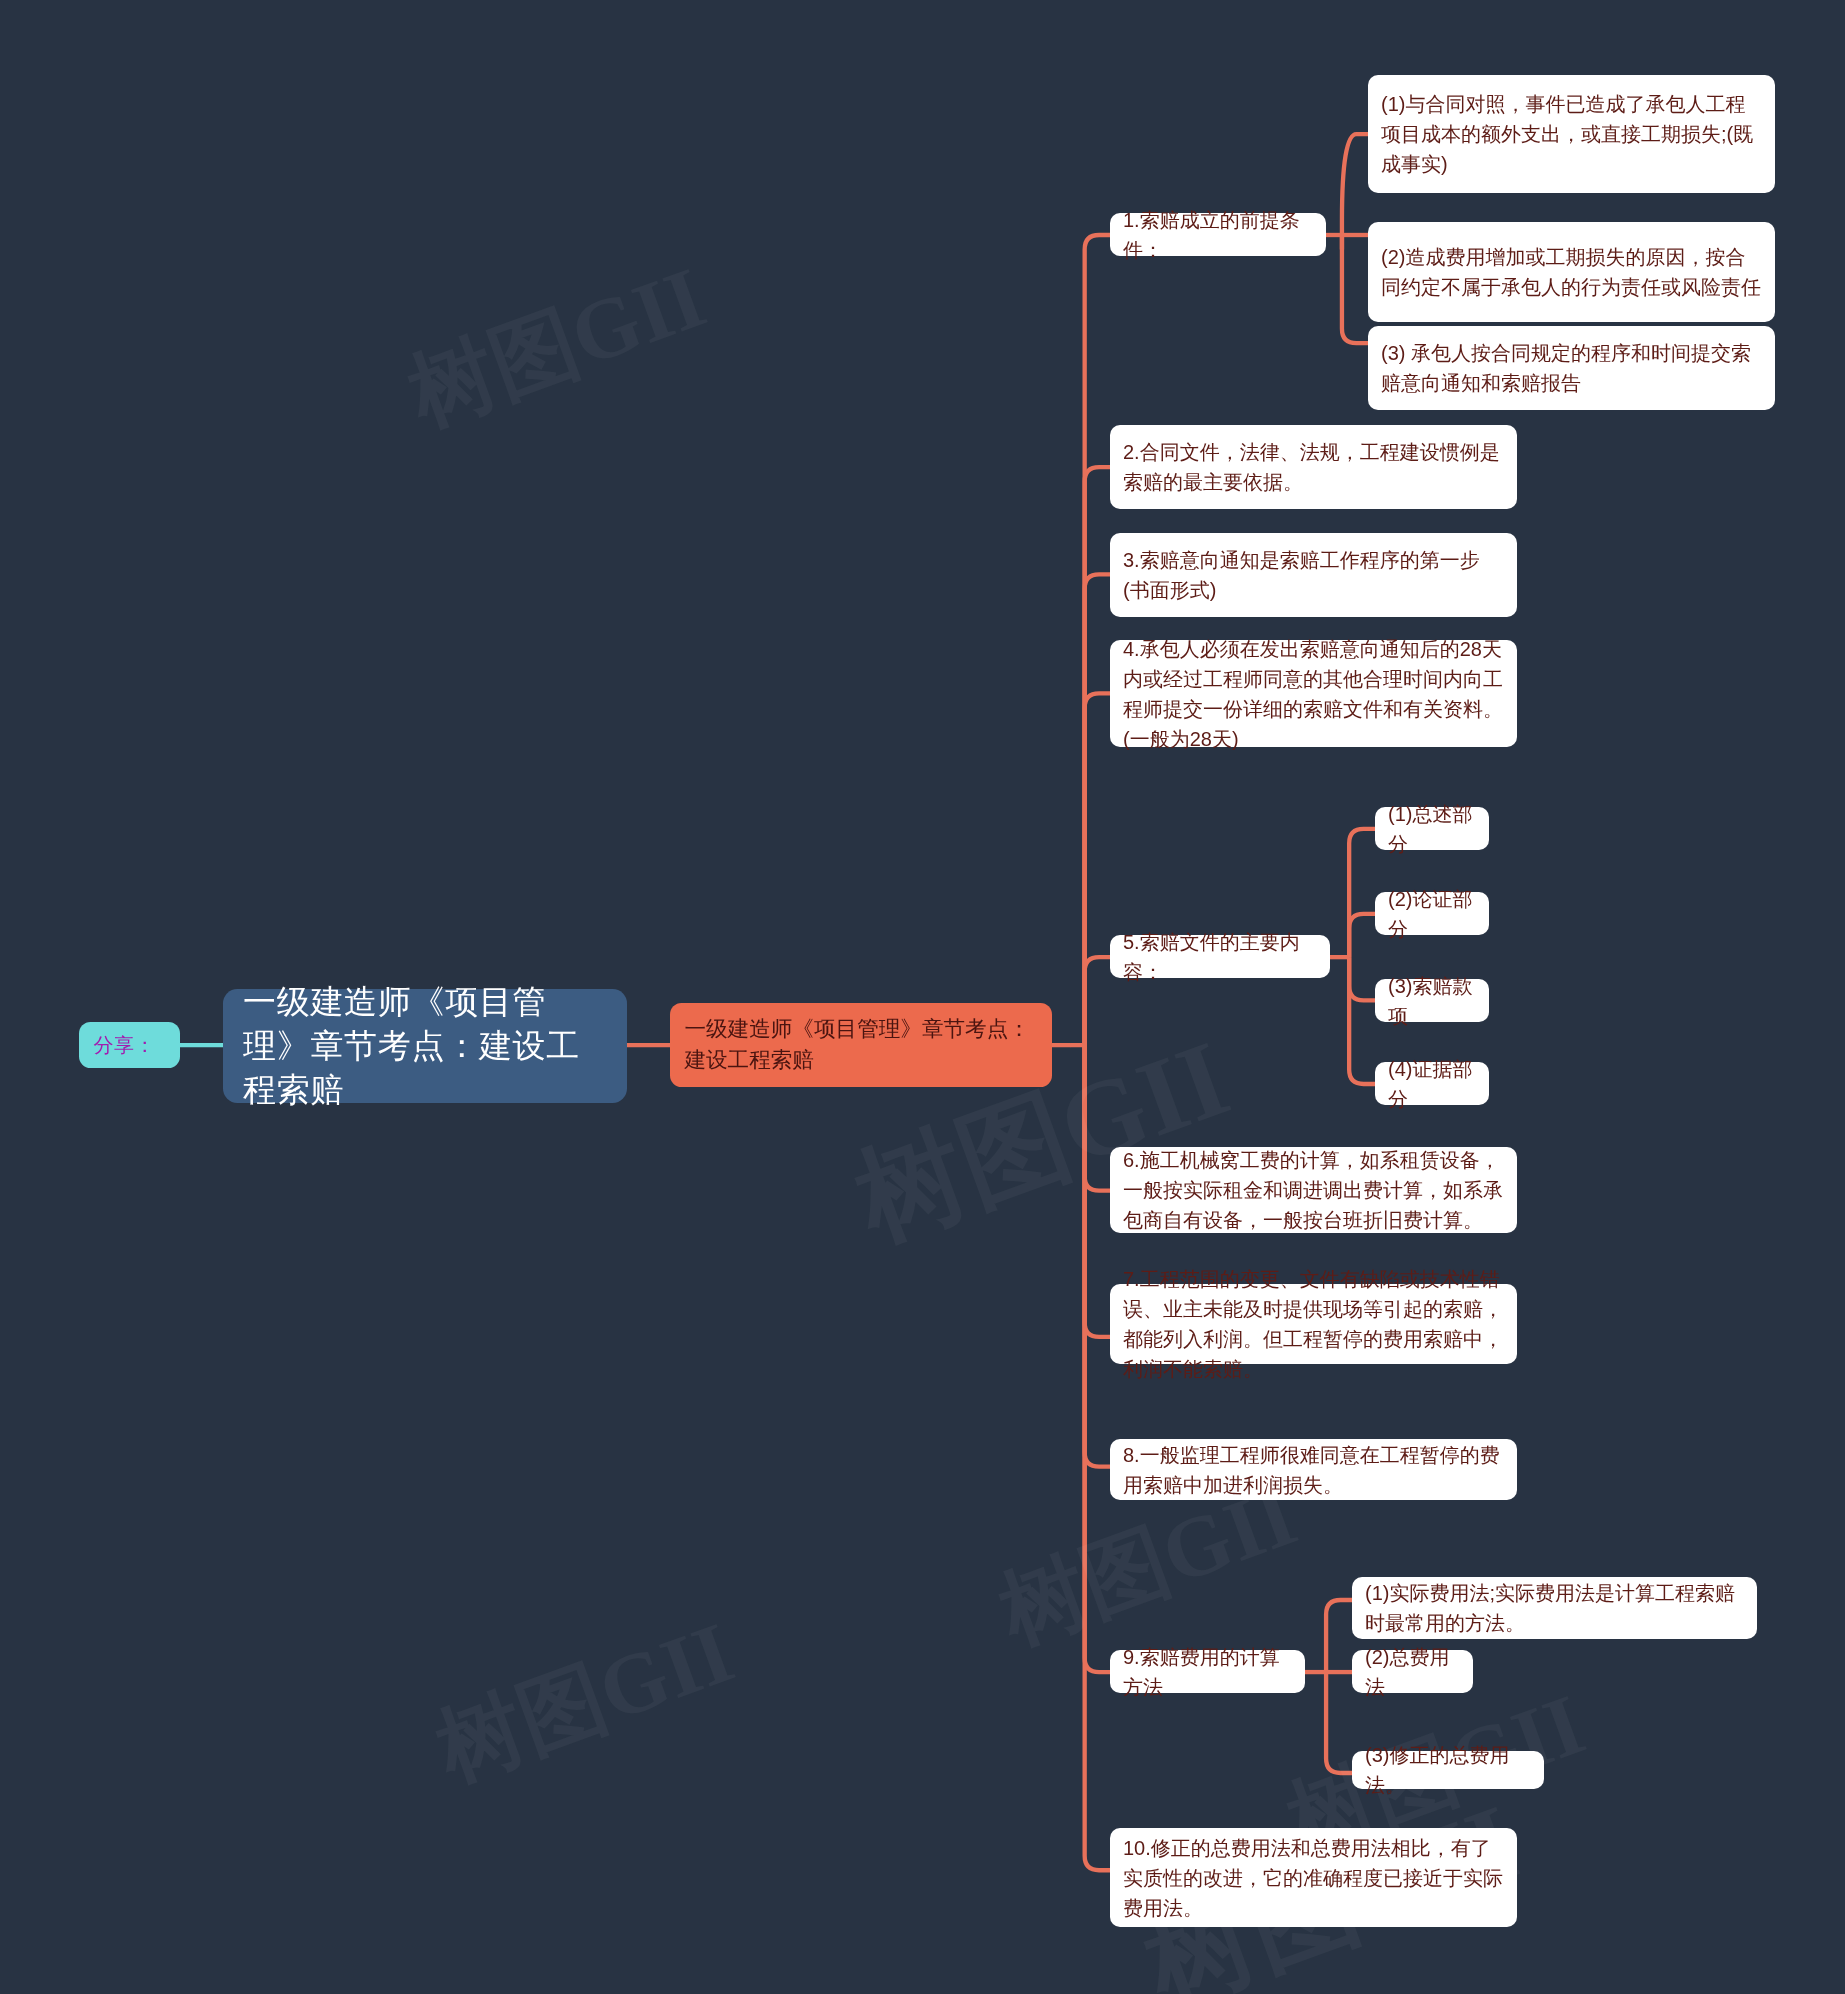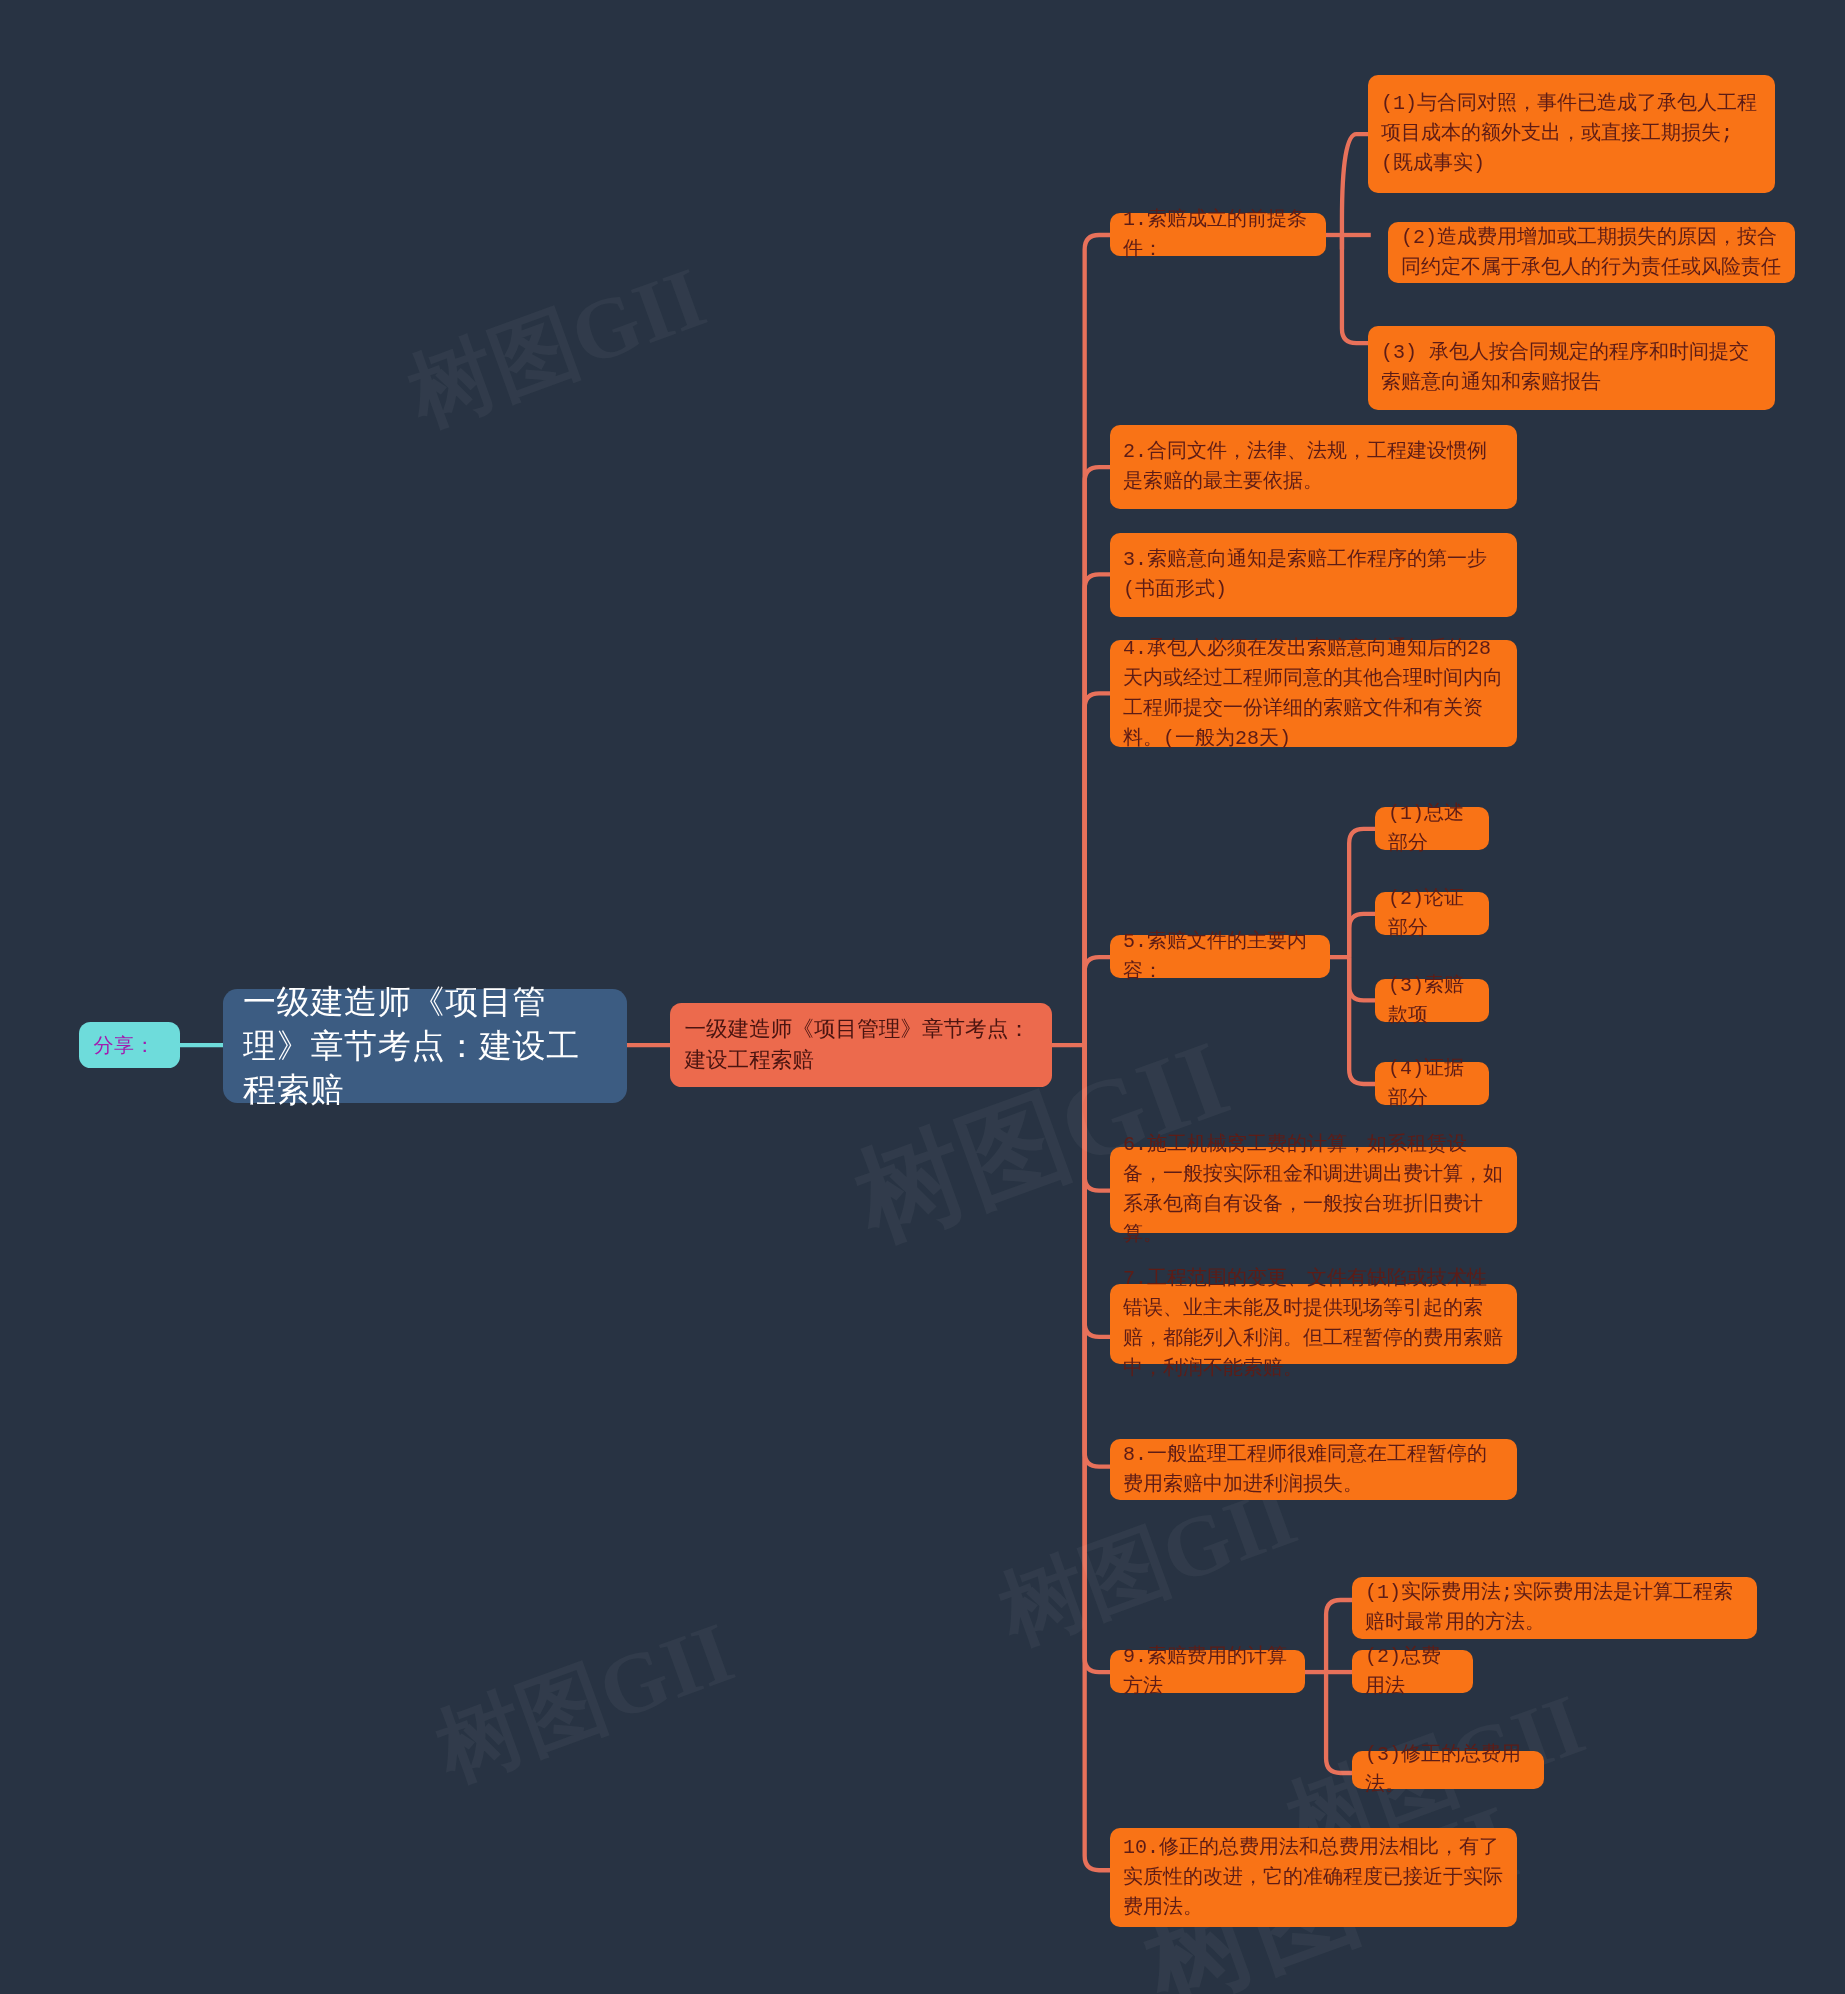--- a/index.html
+++ b/index.html
@@ -67,27 +67,26 @@
     background: #EC6A4D;
     color: #4a1410;
     border-radius: 11.5px;
     font-size: 21.6px;
     line-height: 1.42;
     padding: 10px 14.4px;
   }
 
   
   .n-pink {
-    background: #f97316;
+    background: #ffffff;
     color: #5d1c16;
     border-radius: 10px;
     font-size: 20px;
     line-height: 1.5;
     padding: 19px 13px;
-    font-family: Liberation Mono, monospace;
   }
 
   
   .wm {
     position: absolute;
     color: rgba(255,255,255,0.045);
     font-size: 86px;
     font-weight: bold;
     font-family: "Liberation Serif", "DejaVu Serif", serif;
     transform: rotate(-20deg);
@@ -167,21 +166,21 @@
   <div class="node n-chapter" style="left:670px; top:1003px; width:382px; height:84px;">
     <span class="node-text">一级建造师《项目管理》章节考点：建设工程索赔</span>
   </div>
 
   <div class="node n-pink" style="left:1110px; top:213px; width:216px; height:43px;">
     <span class="node-text">1.索赔成立的前提条件：</span>
   </div>
   <div class="node n-pink" style="left:1368px; top:75px; width:407px; height:118px;">
     <span class="node-text">(1)与合同对照，事件已造成了承包人工程项目成本的额外支出，或直接工期损失;(既成事实)</span>
   </div>
-  <div class="node n-pink" style="left:1368px; top:222px; width:407px; height:61px;margin-left:20px;">
+  <div class="node n-pink" style="left:1368px; top:222px; width:407px; height:100px;">
     <span class="node-text">(2)造成费用增加或工期损失的原因，按合同约定不属于承包人的行为责任或风险责任</span>
   </div>
   <div class="node n-pink" style="left:1368px; top:326px; width:407px; height:84px;">
     <span class="node-text">(3) 承包人按合同规定的程序和时间提交索赔意向通知和索赔报告</span>
   </div>
 
   <div class="node n-pink" style="left:1110px; top:425px; width:407px; height:84px;">
     <span class="node-text">2.合同文件，法律、法规，工程建设惯例是索赔的最主要依据。</span>
   </div>
 

